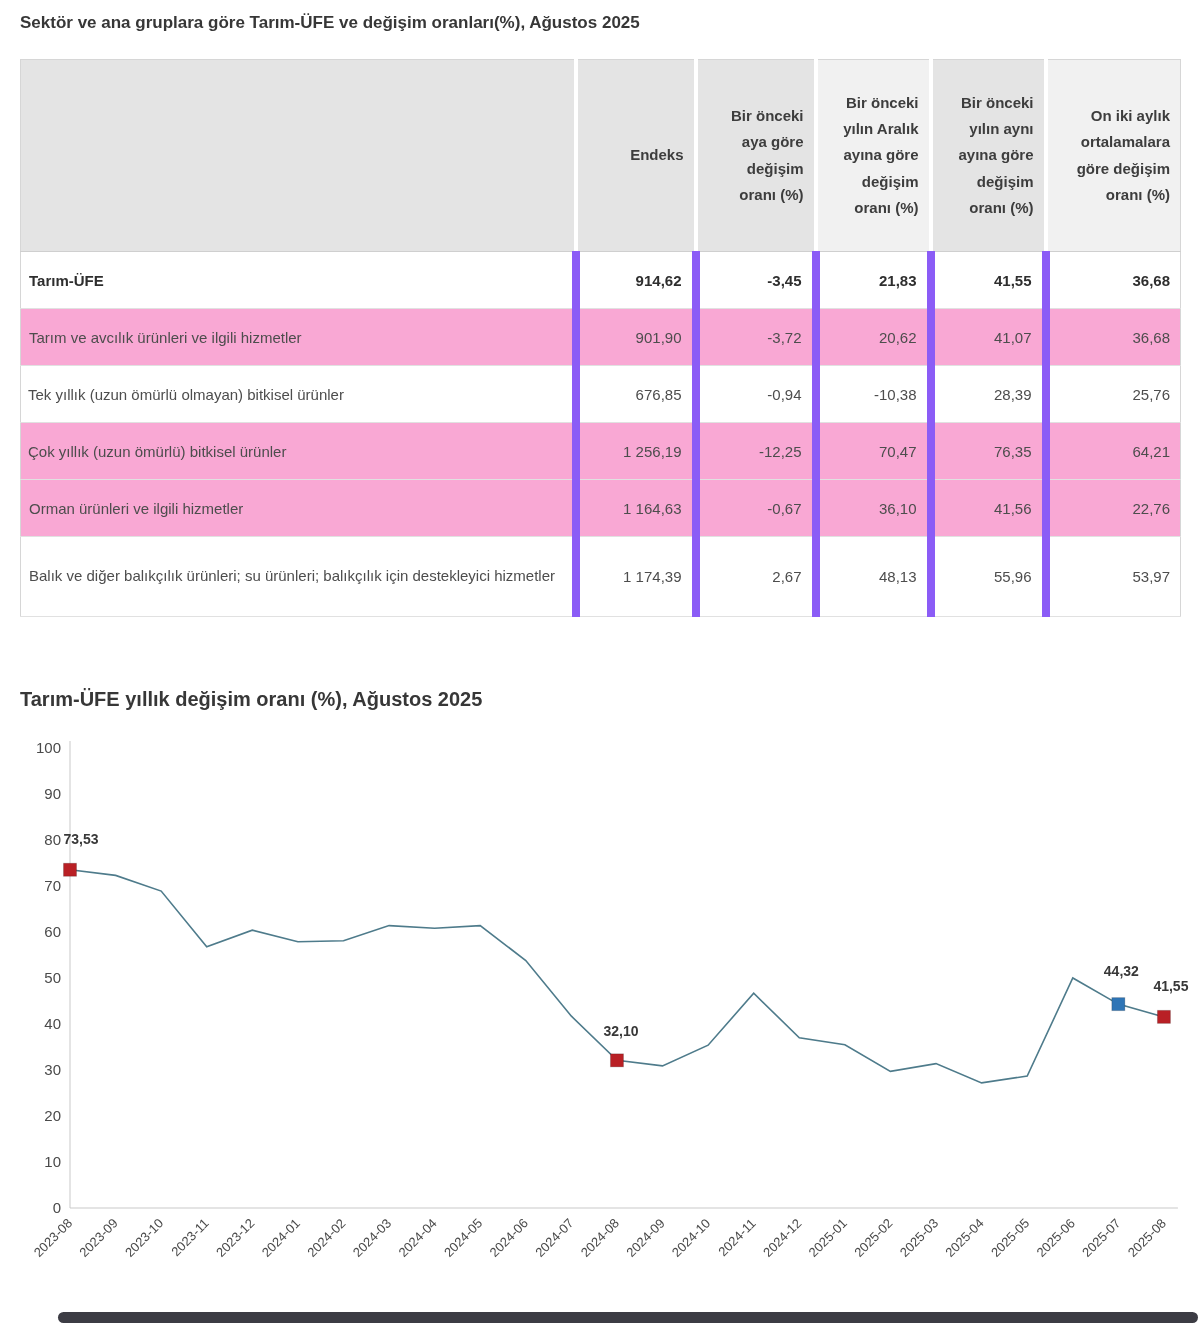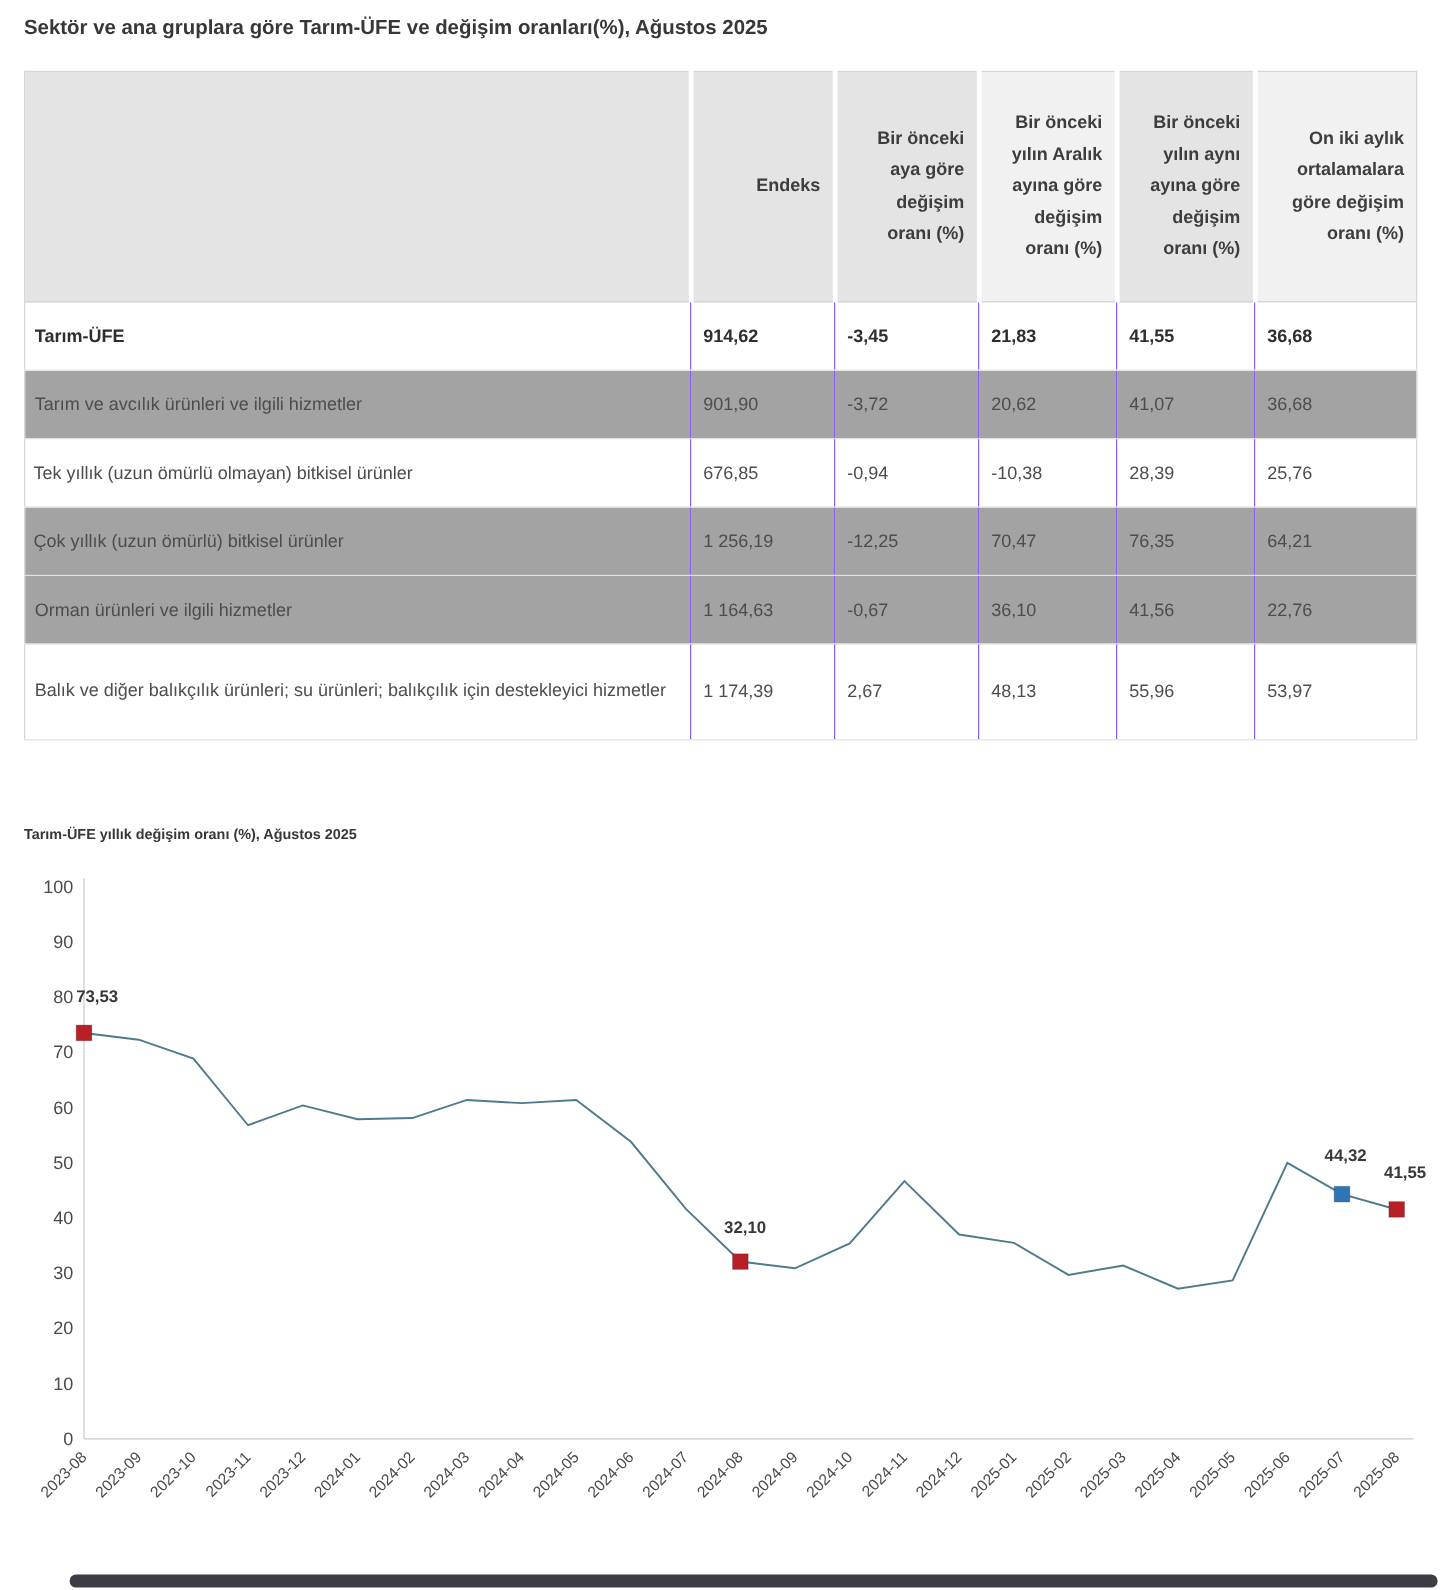--- a/index.html
+++ b/index.html
@@ -21,35 +21,35 @@
   table.ppi th{
     background:#e4e4e4;font-weight:bold;color:#3d3d3d;
     text-align:right;vertical-align:middle;
     padding:6px 10px;line-height:1.75;
     border-left:4px solid #ffffff;border-bottom:1px solid #cfcfcf;
   }
   table.ppi th.light{background:#f1f1f1;}
   table.ppi th.corner{border-left:none;}
   table.ppi tr.hdr{height:192px;}
   table.ppi td{
-    padding:6px 10px;text-align:left;vertical-align:middle;
-    border-left:1px solid #8b5cf6;border-bottom:1px solid #e1e1e1;
+    padding:6px 10px;text-align:right;vertical-align:middle;
+    border-left:8px solid #8b5cf6;border-bottom:1px solid #e1e1e1;
     color:#4d4d4d;background:#ffffff;
   }
   table.ppi td.label{text-align:left;padding-left:8px;border-left:none;}
   table.ppi td.indent{padding-left:7px;}
   table.ppi td.justify{text-align:justify;line-height:1.9;}
-  table.ppi tr.stripe td{background:#a3a3a3;}
+  table.ppi tr.stripe td{background:#f9a8d4;}
   table.ppi tr.total td{font-weight:bold;color:#2e2e2e;}
   table.ppi tr.row{height:57px;}
   table.ppi tr.tall{height:80px;}
   
   .chart-title{
     margin:71px 20px 0 20px;
-    font-size:12px;font-weight:bold;color:#373737;
+    font-size:20px;font-weight:bold;color:#373737;
   }
   #chart-wrap{margin:17px 0 0 20px;}
   
   .hscrollbar{
     position:absolute;left:58px;top:1312px;width:1140px;height:11px;
     background:#3c3c44;border-radius:6px;
   }
 </style>
 </head>
 <body>

